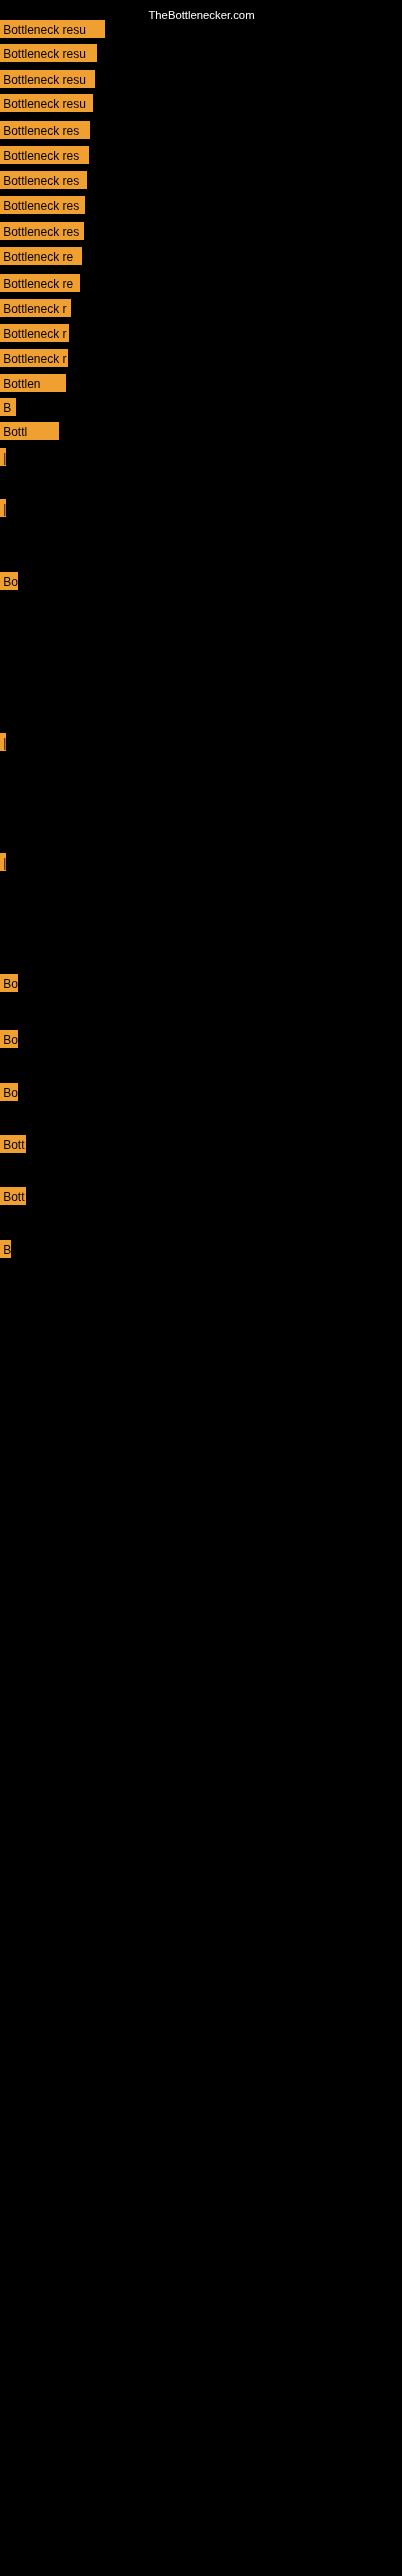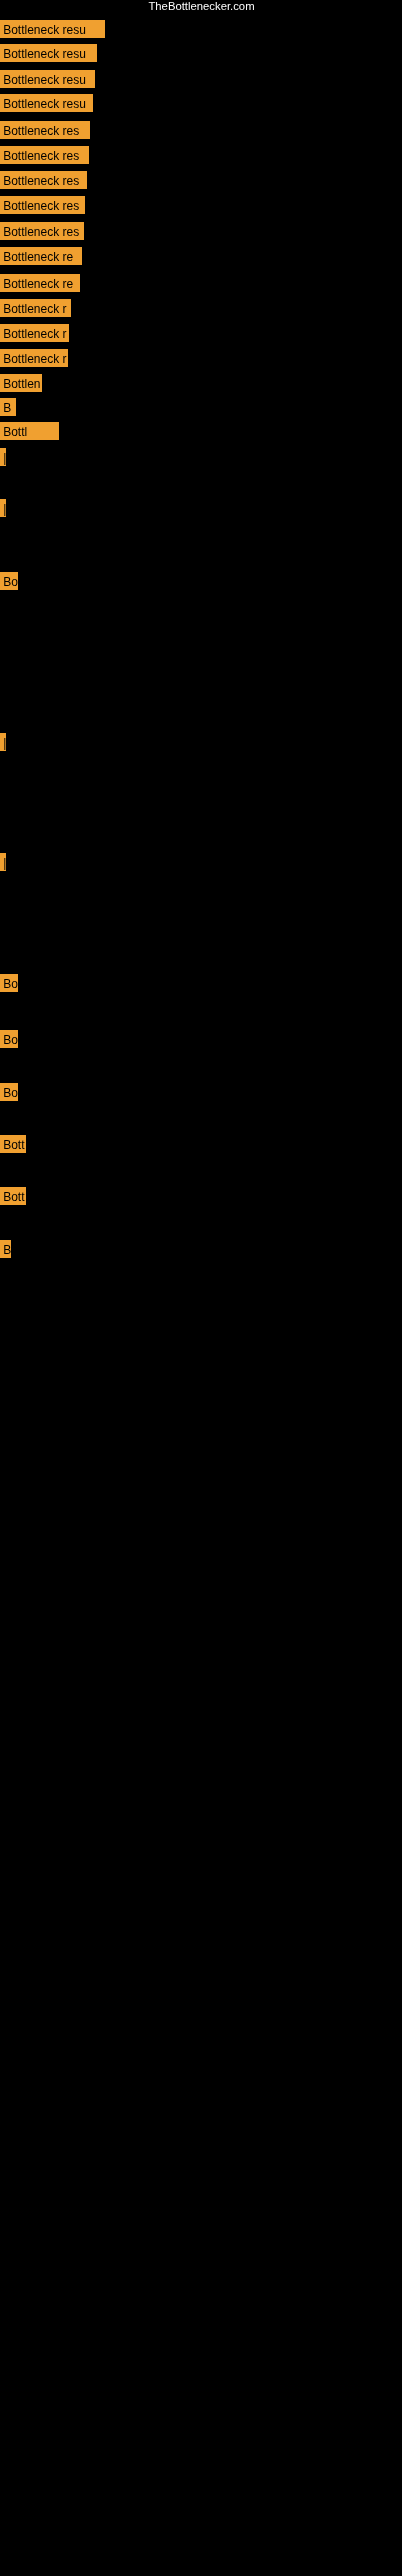--- a/index.html
+++ b/index.html
@@ -11,21 +11,21 @@
       background-color: #000000;
       width: 403px;
       min-height: 2576px;
       font-family: Arial, sans-serif;
       position: relative;
     }
     .site-title {
       color: #ffffff;
       font-size: 11.3px;
       text-align: center;
-      padding: 0 0;
+      padding: 9px 0;
       position: absolute;
       top: 0;
       left: 0;
       right: 0;
     }
     .bottleneck-item {
       position: absolute;
       left: 0;
       background-color: #f0a030;
       color: #000000;
@@ -48,21 +48,21 @@
 <div class="bottleneck-item" style="top: 121px; width: 90px; height: 17.7px; line-height: 17.7px;">Bottleneck res</div>
 <div class="bottleneck-item" style="top: 146px; width: 89px; height: 17.7px; line-height: 17.7px;">Bottleneck res</div>
 <div class="bottleneck-item" style="top: 171px; width: 87px; height: 17.7px; line-height: 17.7px;">Bottleneck res</div>
 <div class="bottleneck-item" style="top: 196px; width: 85px; height: 17.7px; line-height: 17.7px;">Bottleneck res</div>
 <div class="bottleneck-item" style="top: 222px; width: 84px; height: 17.7px; line-height: 17.7px;">Bottleneck res</div>
 <div class="bottleneck-item" style="top: 247px; width: 82px; height: 17.7px; line-height: 17.7px;">Bottleneck re</div>
 <div class="bottleneck-item" style="top: 274px; width: 80px; height: 17.7px; line-height: 17.7px;">Bottleneck re</div>
 <div class="bottleneck-item" style="top: 299px; width: 71px; height: 17.7px; line-height: 17.7px;">Bottleneck r</div>
 <div class="bottleneck-item" style="top: 324px; width: 69px; height: 17.7px; line-height: 17.7px;">Bottleneck r</div>
 <div class="bottleneck-item" style="top: 349px; width: 68px; height: 17.7px; line-height: 17.7px;">Bottleneck r</div>
-<div class="bottleneck-item" style="top: 374px; width: 42px; height: 17.7px; line-height: 17.7px;">Bottlen</div>
+<div class="bottleneck-item" style="top: 374px; width: 66px; height: 17.7px; line-height: 17.7px;">Bottlen</div>
 <div class="bottleneck-item" style="top: 398px; width: 16px; height: 17.7px; line-height: 17.7px;">B</div>
 <div class="bottleneck-item" style="top: 422px; width: 59px; height: 17.7px; line-height: 17.7px;">Bottl</div>
 <div class="bottleneck-item" style="top: 448px; width: 6.4px; height: 17.7px; line-height: 17.7px;">|</div>
 <div class="bottleneck-item" style="top: 499px; width: 6.4px; height: 17.7px; line-height: 17.7px;">|</div>
 <div class="bottleneck-item" style="top: 572px; width: 17.7px; height: 17.7px; line-height: 17.7px;">Bo</div>
 <div class="bottleneck-item" style="top: 733px; width: 6.4px; height: 17.7px; line-height: 17.7px;">|</div>
 <div class="bottleneck-item" style="top: 853px; width: 6.4px; height: 17.7px; line-height: 17.7px;">|</div>
 <div class="bottleneck-item" style="top: 974px; width: 17.7px; height: 17.7px; line-height: 17.7px;">Bo</div>
 <div class="bottleneck-item" style="top: 1030px; width: 17.7px; height: 17.7px; line-height: 17.7px;">Bo</div>
 <div class="bottleneck-item" style="top: 1083px; width: 17.7px; height: 17.7px; line-height: 17.7px;">Bo</div>

